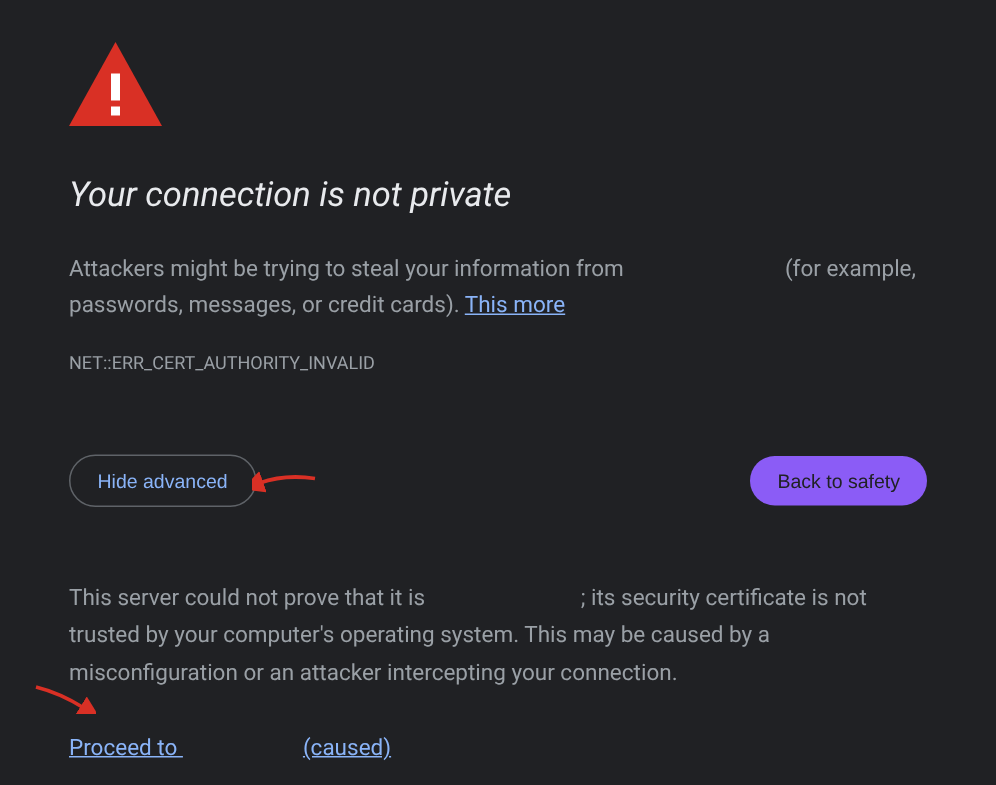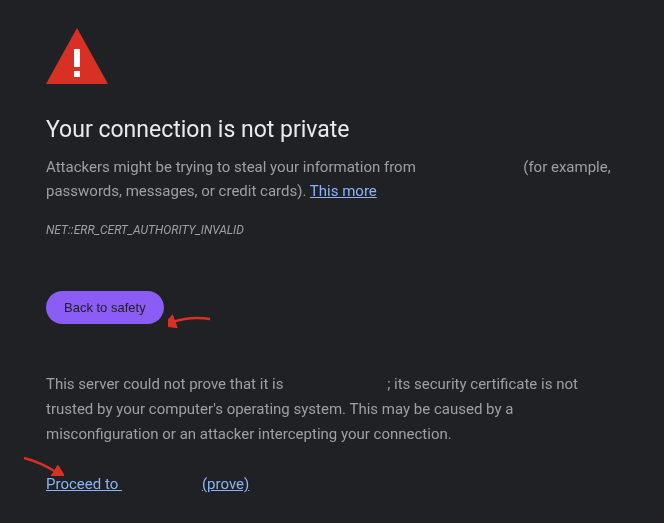--- a/index.html
+++ b/index.html
@@ -16,38 +16,38 @@
       color: #9aa0a6;
       overflow: hidden;
     }
     .warning-icon {
       margin-bottom: 28px;
     }
     .heading {
       color: #e8eaed;
       font-size: 23px;
       font-weight: 400;
-      margin-bottom: 12px;
+      margin-bottom: 24px;
+      font-style: italic;
     }
     .description {
       font-size: 15px;
       line-height: 1.6;
       color: #9aa0a6;
       margin-bottom: 20px;
     }
     .learn-more {
       color: #8ab4f8;
       text-decoration: underline;
       cursor: pointer;
     }
     .error-code {
       font-size: 12px;
       color: #9aa0a6;
       margin-bottom: 54px;
-      font-style: italic;
     }
     .button-row {
       display: flex;
       justify-content: space-between;
       align-items: center;
       margin-bottom: 48px;
     }
     .hide-advanced-btn {
       background: transparent;
       border: 1px solid #5f6368;
@@ -111,29 +111,30 @@
 
 <h1 class="heading">Your connection is not private</h1>
 
 <p class="description">
   <span>Attackers might be trying to steal your information from </span><span class="hidden-domain"></span><span> (for example, passwords, messages, or credit cards). </span><a class="learn-more">This more</a>
 </p>
 
 <div class="error-code">NET::ERR_CERT_AUTHORITY_INVALID</div>
 
 <div class="button-row">
+  <button class="hide-advanced-btn">Hide advanced</button>
   <button class="back-safety-btn">Back to safety</button>
 </div>
 
 <p class="advanced-text">
   <span>This server could not prove that it is </span><span class="hidden-domain"></span><span>; its security certificate is not trusted by your computer's operating system. This may be caused by a misconfiguration or an attacker intercepting your connection.</span>
 </p>
 
 <a class="proceed-link">
-  <span>Proceed to </span><span style="display:inline-block;width:80px"></span><span>(prove)</span>
+  <span>Proceed to </span><span style="display:inline-block;width:80px"></span><span>(caused)</span>
 </a>
 
 <svg class="arrow1" width="45" height="18">
   <defs>
     <marker id="ah1" markerWidth="8" markerHeight="8" refX="1" refY="3" orient="auto">
       <polygon points="0,0 6,3 0,6" fill="#d93025"></polygon>
     </marker>
   </defs>
   <path d="M 42 6 Q 22 3 5 9" stroke="#d93025" stroke-width="2.5" fill="none" marker-end="url(#ah1)"></path>
 </svg>

